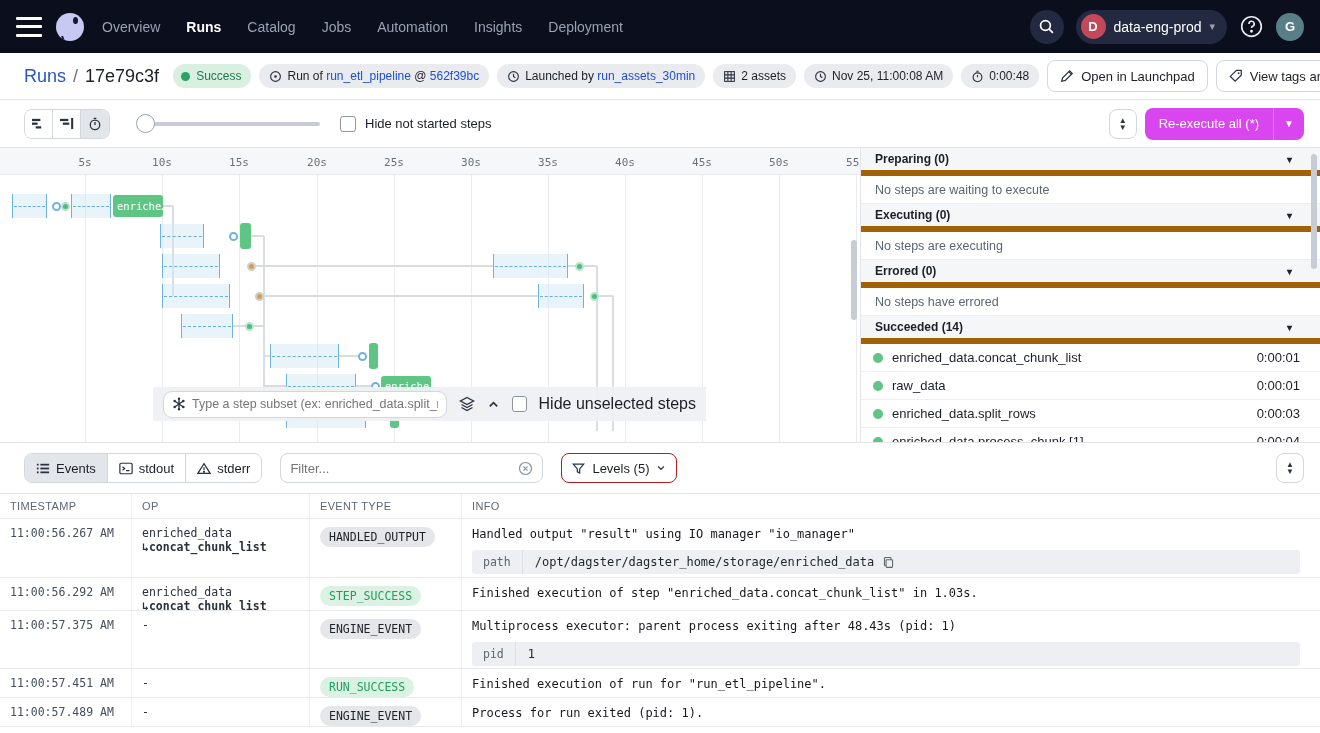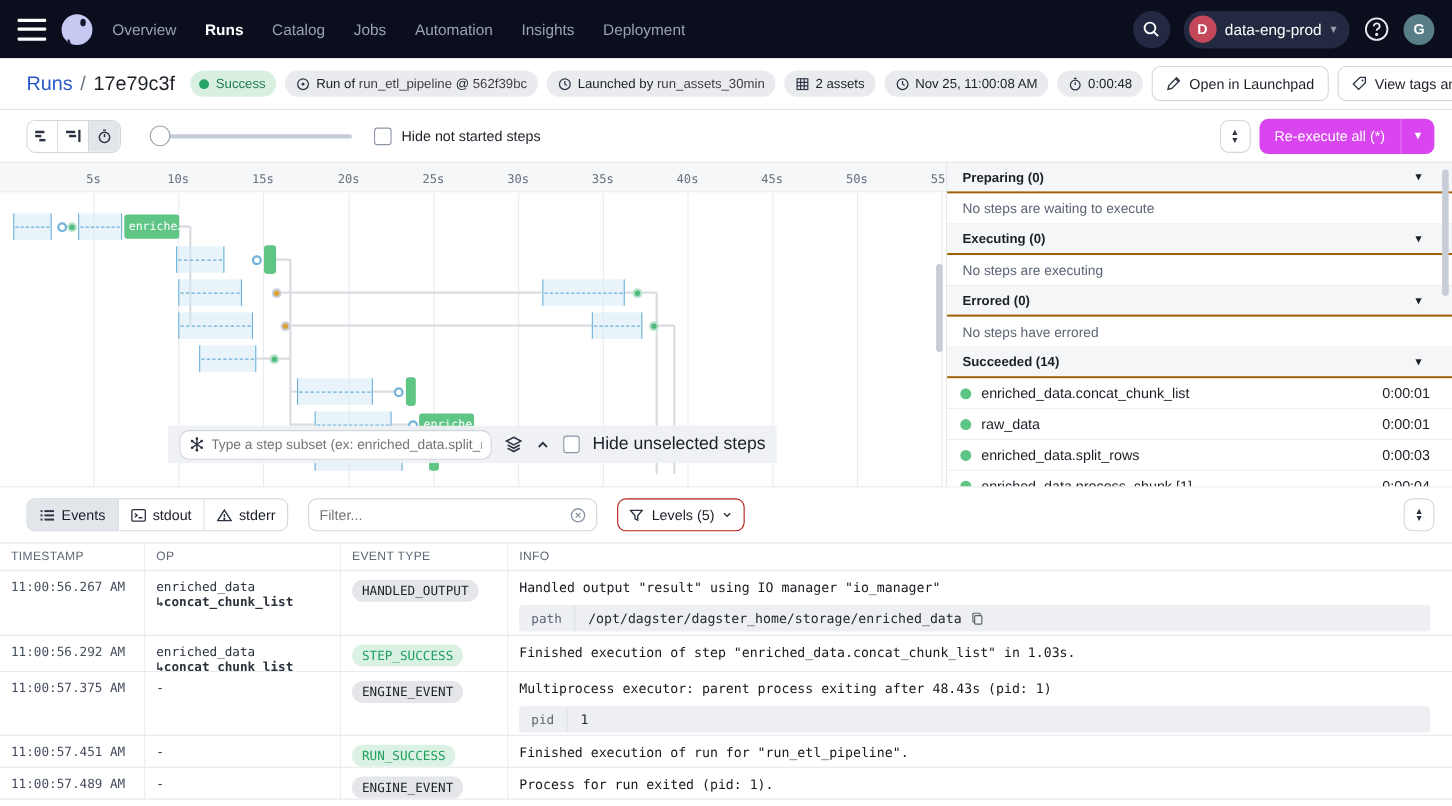--- a/index.html
+++ b/index.html
@@ -26,21 +26,21 @@
 
   
   .runheader{height:47px;border-bottom:1px solid #e3e5e9;display:flex;align-items:center;padding:0 16px 0 24px;gap:8px;background:#fff}
   .crumb{font-size:18px;display:flex;gap:7px;align-items:baseline;margin-right:6px;white-space:nowrap}
   .crumb .root{color:#2757c9;cursor:pointer}
   .crumb .sep{color:#6a7383}
   .statuspill{height:24px;border-radius:12px;background:#d9f0e1;color:#1e7c4f;font-size:12px;display:flex;align-items:center;gap:6px;padding:0 10px 0 8px}
   .statuspill i{width:9px;height:9px;border-radius:50%;background:#27a566}
   .tags{display:flex;gap:8px;align-items:center}
   .tag{height:24px;border-radius:12px;background:#e9ebef;font-size:12px;color:#1b1f27;display:flex;align-items:center;gap:5px;padding:0 10px;white-space:nowrap}
-  .tag a{color:#404040;text-decoration:none;cursor:pointer}
+  .tag a{color:#1d4ed8;text-decoration:none;cursor:pointer}
   .hdrbtns{margin-left:auto;display:flex;gap:8px;align-items:center}
   .btn{height:32px;border:1px solid #d2d6dd;border-radius:8px;background:#fff;font-size:13px;color:#1b1f27;display:flex;align-items:center;gap:7px;padding:0 12px;cursor:pointer;white-space:nowrap}
 
   
   .toolbar{height:48px;border-bottom:1px solid #e3e5e9;display:flex;align-items:center;padding:0 16px 0 24px;gap:20px;background:#fff}
   .seg{display:flex;border:1px solid #d2d6dd;border-radius:8px;overflow:hidden;height:30px}
   .seg>div{width:28px;display:flex;align-items:center;justify-content:center;border-right:1px solid #d2d6dd;cursor:pointer;background:#fff}
   .seg>div:last-child{border-right:none}
   .seg>div.sel{background:#e2e5ea}
   .slider{width:182px;height:4px;background:#c6ccd6;border-radius:2px;position:relative;margin-left:8px}
@@ -73,21 +73,21 @@
 
   .subsetbar{position:absolute;left:153px;top:239px;width:553px;height:34px;background:rgba(238,240,243,.95);
     display:flex;align-items:center;gap:12px;padding:0 10px;z-index:5}
   .subsetinput{width:306px;height:27px;background:#fff;border:1px solid #d2d6dd;border-radius:9px;
     display:flex;align-items:center;gap:6px;padding:0 8px;overflow:hidden}
   .subsetinput input{border:none;outline:none;font-size:12.5px;color:#6f7887;width:100%;background:transparent;font-family:"Liberation Sans",sans-serif}
   .sbicon{display:flex;align-items:center;cursor:pointer;color:#2b3240}
   .subsetbar label{font-size:16px;white-space:nowrap}
 
   .steppanel{position:absolute;left:860px;top:0;width:460px;height:295px;border-left:1px solid #e3e5e9;background:#fff;overflow:hidden}
-  .sechead{height:28px;background:#f5f6f8;border-bottom:2px solid #a16207;display:flex;align-items:center;
+  .sechead{height:28px;background:#f5f6f8;border-bottom:6px solid #a16207;display:flex;align-items:center;
     font-size:12px;font-weight:bold;padding:0 14px;cursor:pointer}
   .sechead .car{margin-left:auto;font-size:10px;color:#1b1f27;padding-right:14px}
   .secempty{height:28px;border-bottom:1px solid #eceef1;display:flex;align-items:center;padding:0 14px;font-size:12.5px;color:#5c6574;background:#fff}
   .steprow{height:28px;border-bottom:1px solid #eceef1;display:flex;align-items:center;gap:9px;padding:0 20px 0 12px;font-size:13px;background:#fff;cursor:pointer}
   .steprow i{width:10px;height:10px;border-radius:50%;background:#5ec585;flex:none}
   .steprow .dur{margin-left:auto;color:#1b1f27}
 
   
   .events{height:290px;background:#fff}
   .etabbar{height:50px;display:flex;align-items:center;padding:0 16px 0 24px;gap:18px}

